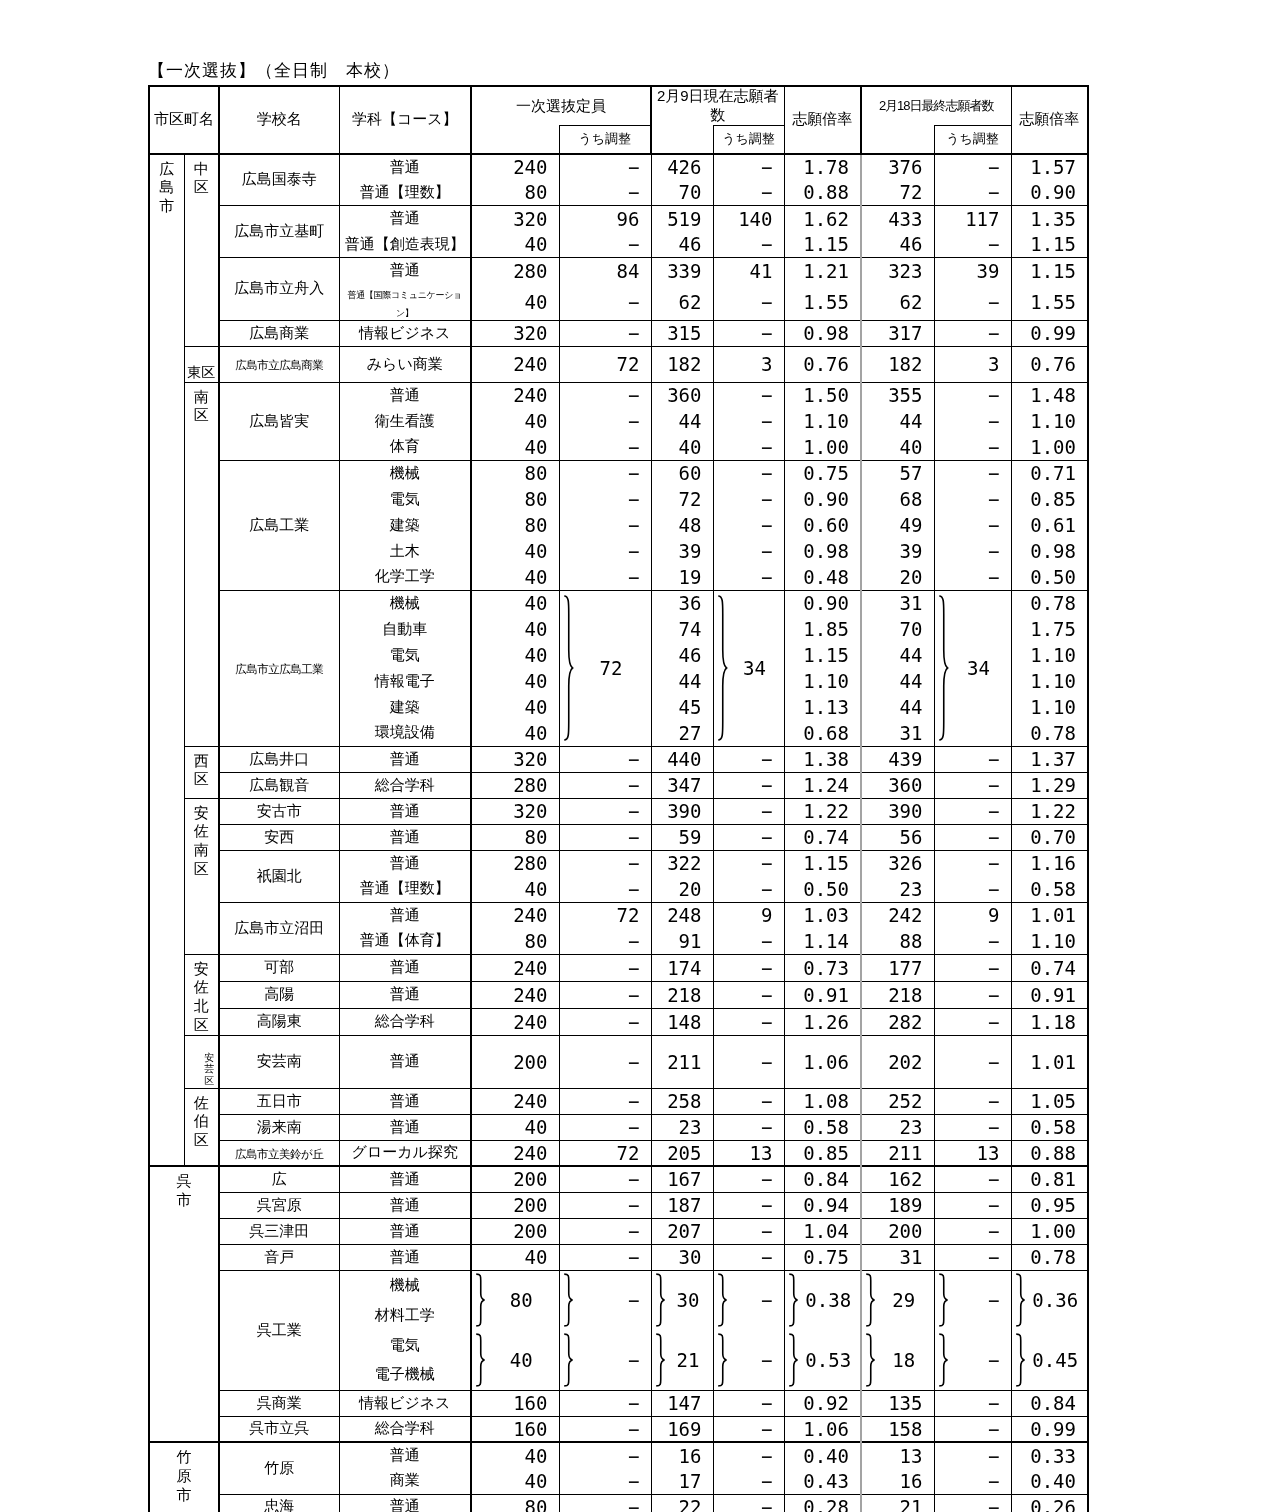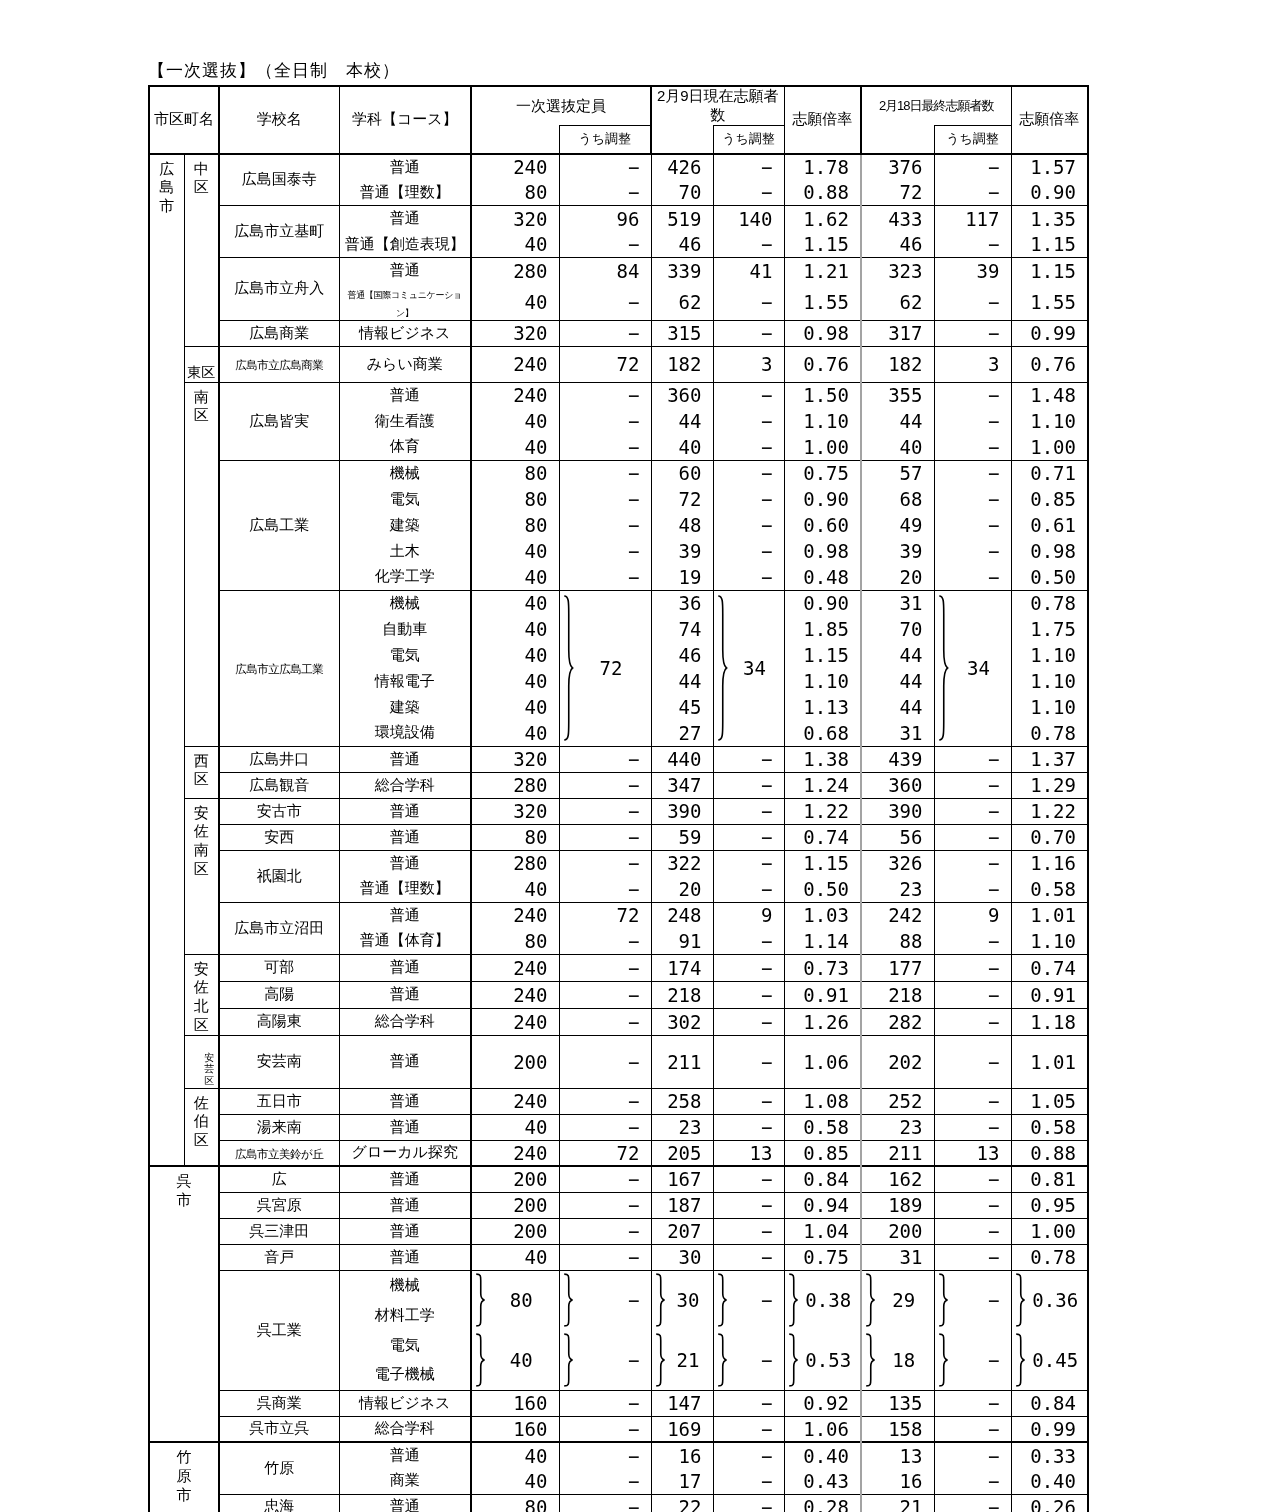--- a/index.html
+++ b/index.html
@@ -454,21 +454,21 @@
         <td class="num ratio9"><span class="nval">0.91</span></td>
         <td class="num app18"><span class="nval">218</span></td>
         <td class="num app18adj"><span class="nval dash">−</span></td>
         <td class="num ratio18"><span class="nval">0.91</span></td>
       </tr>
       <tr class="sb">
         <td class="school"><span class="stxt">高陽東</span></td>
         <td class="course"><span class="ctxt">総合学科</span></td>
         <td class="num cap"><span class="nval">240</span></td>
         <td class="num capadj"><span class="nval dash">−</span></td>
-        <td class="num app9"><span class="nval">302</span></td>
+        <td class="num app9"><span class="nval">148</span></td>
         <td class="num app9adj"><span class="nval dash">−</span></td>
         <td class="num ratio9"><span class="nval">1.26</span></td>
         <td class="num app18"><span class="nval">282</span></td>
         <td class="num app18adj"><span class="nval dash">−</span></td>
         <td class="num ratio18"><span class="nval">1.18</span></td>
       </tr>
       <tr class="sb">
         <td class="ward mid"><span class="htext sm">安芸
 区</span></td>
         <td class="school"><span class="stxt">安芸南</span></td>

